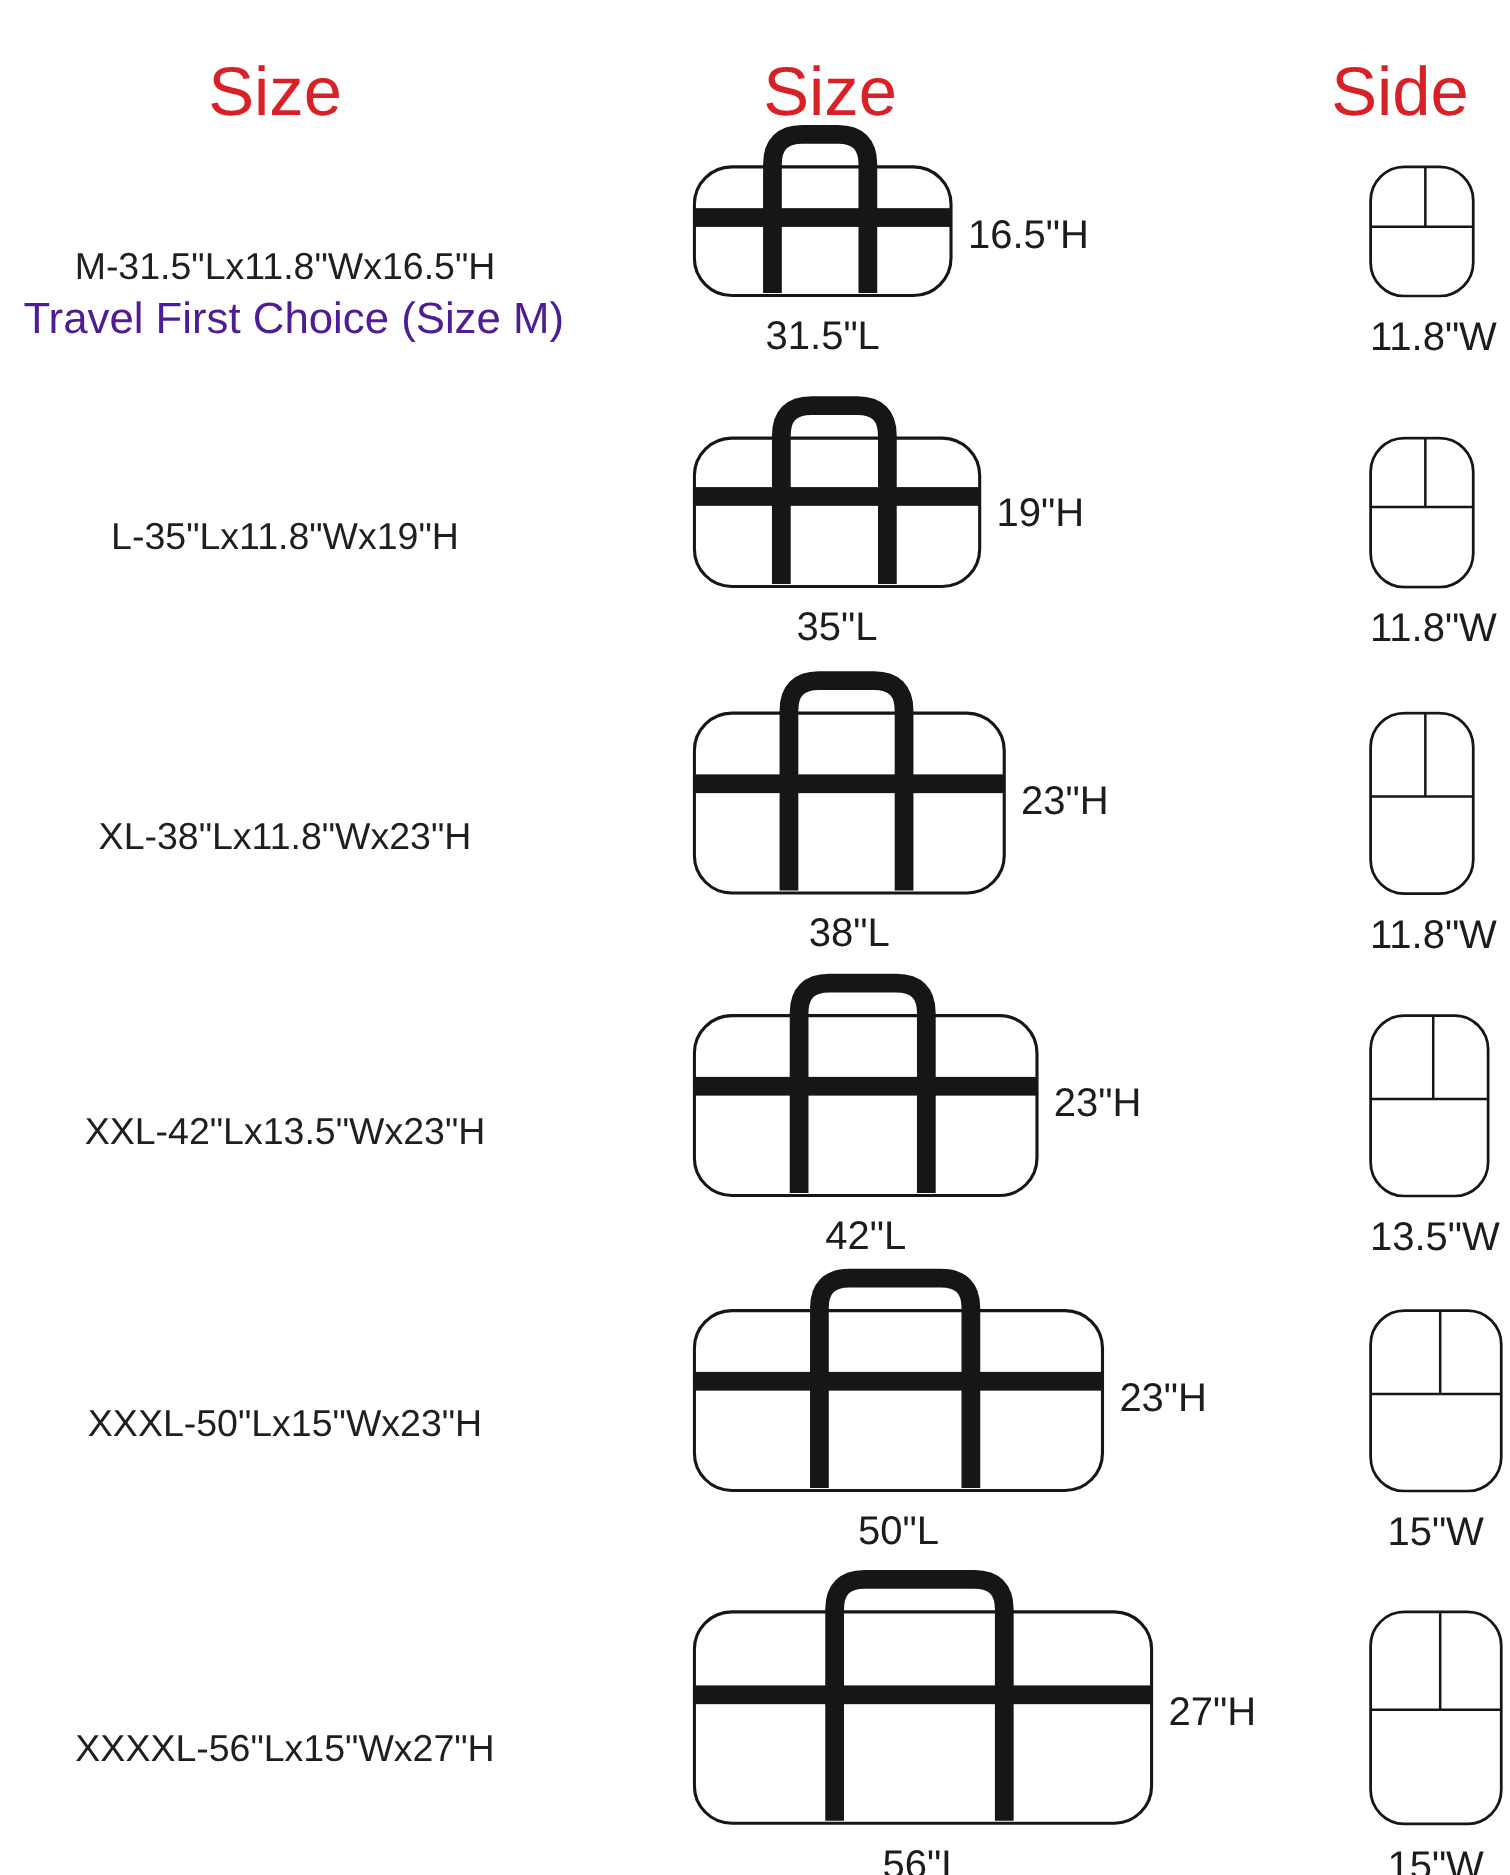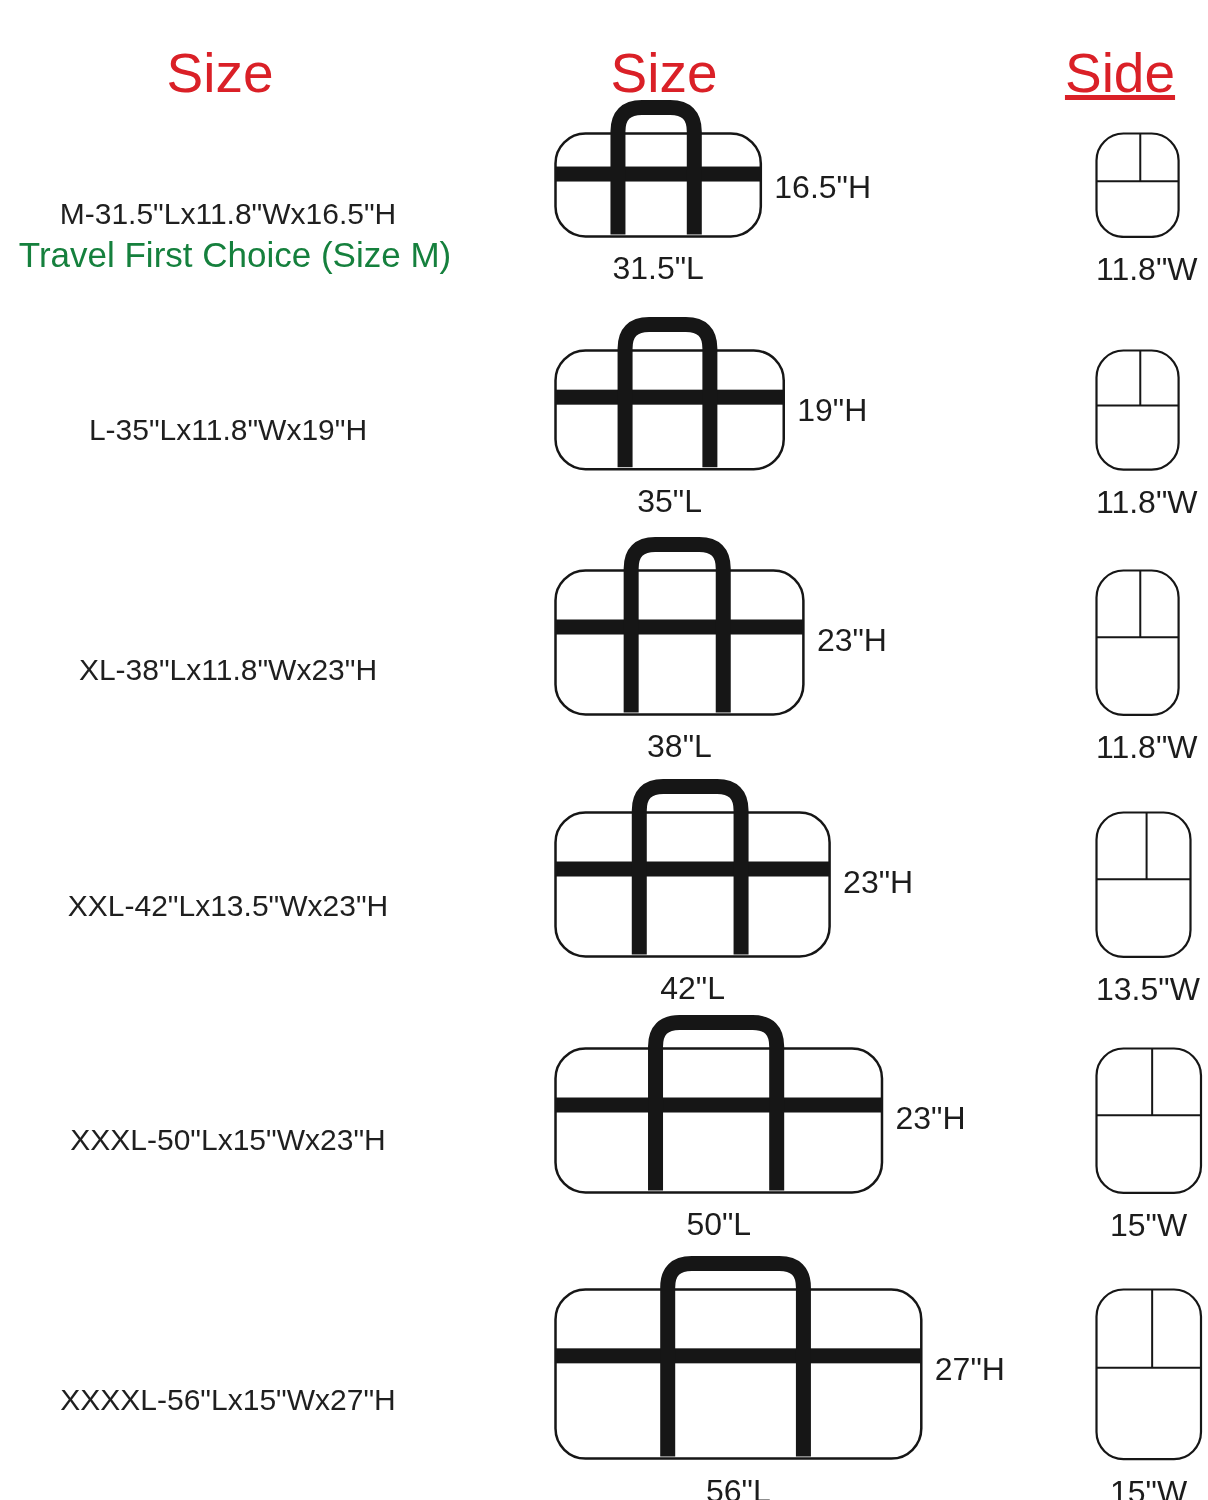--- a/index.html
+++ b/index.html
@@ -6,28 +6,28 @@
   #canvas{
     position:relative;width:1208px;height:1500px;background:#ffffff;
     font-family:"Liberation Sans","DejaVu Sans",sans-serif;color:#1f1f1f;overflow:hidden;
   }
   .col-header{
     position:absolute;top:2px;font-size:55px;line-height:1.15;text-align:center;
     color:#da2027;letter-spacing:0px;margin-top:40px;
   }
   .col-header.size{left:0;width:440px;}
   .col-header.front{left:464px;width:400px;}
-  .col-header.side{left:1032px;width:176px;text-decoration:underline;}
+  .col-header.side{left:1032px;width:176px;}
   .size-label{
     position:absolute;left:0;width:456px;text-align:center;font-size:30px;line-height:1.2;
     color:#1f1f1f;white-space:nowrap;
   }
   .size-sublabel{
     position:absolute;left:0;width:470px;text-align:center;font-size:35px;line-height:1.2;
-    color:#15803d;white-space:nowrap;
+    color:#4c1d95;white-space:nowrap;
   }
   .r1a{top:196px;}
   .r1b{top:234px;}
   .r2{top:412px;}
   .r3{top:652px;}
   .r4{top:888px;}
   .r5{top:1122px;}
   .r6{top:1382px;}
   .front-svg,.side-svg{position:absolute;display:block;}
   .dim-label{

